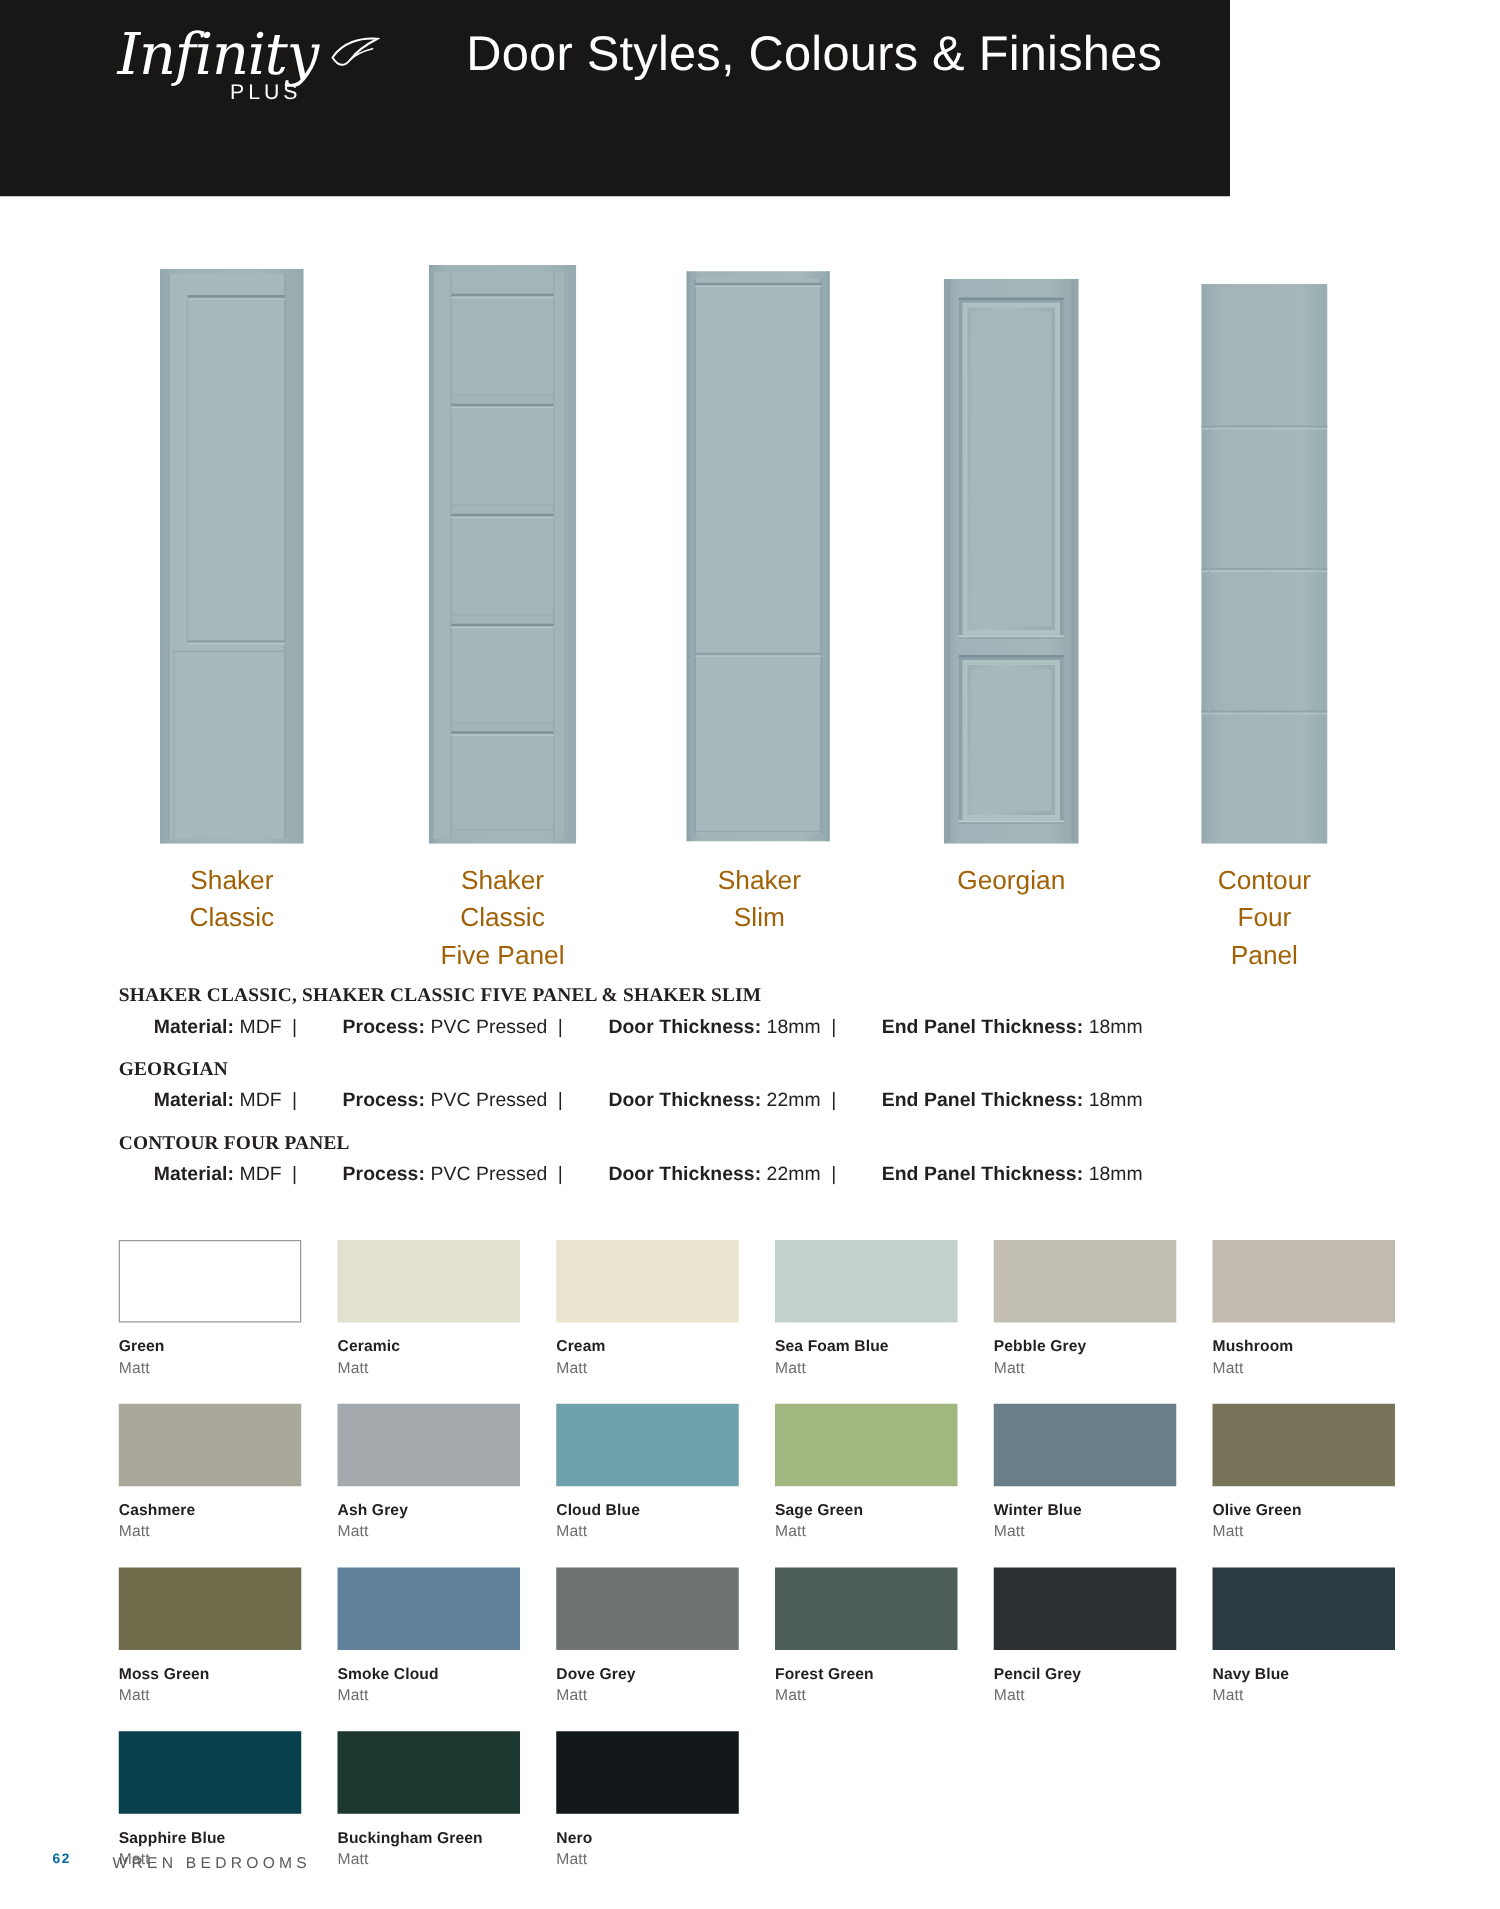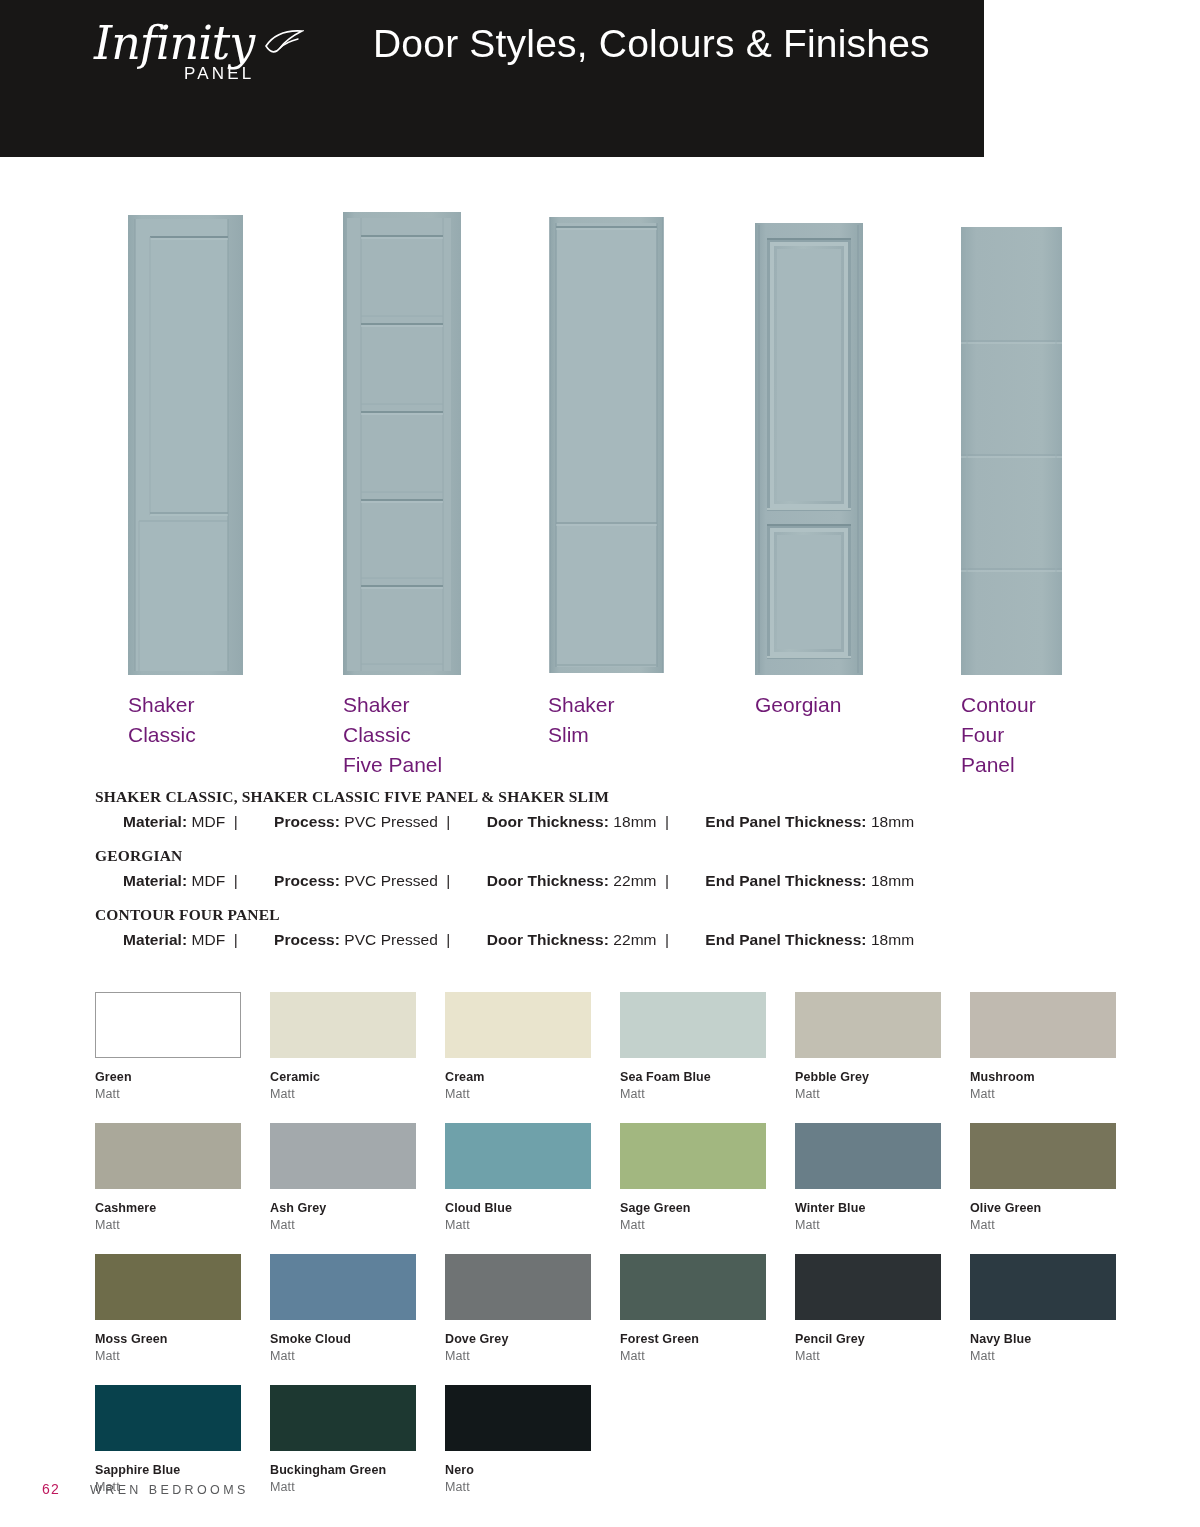--- a/index.html
+++ b/index.html
@@ -79,24 +79,25 @@
   .door-cell {
     position: absolute;
     top: 0;
     height: 470px;
   }
   .door-img { position: absolute; bottom: 0; }
   .door-caption {
     position: absolute;
     top: 485px;
     width: 100%;
+    text-align: center;
     font-family: "Liberation Sans", sans-serif;
     font-size: 21px;
     font-weight: 300;
-    color: #701a75;
+    color: #a16207;
     line-height: 1.42;
   }
 
   
   .specs {
     position: absolute;
     left: 95px; top: 788px;
     width: 900px;
   }
   .spec-group { margin-bottom: 16px; }
@@ -156,44 +157,44 @@
   
   .footer {
     position: absolute;
     left: 0; bottom: 22px;
     width: 1200px; height: 24px;
   }
   .footer-page {
     position: absolute;
     left: 42px; top: 0;
     font-family: "Liberation Sans", sans-serif;
-    font-size: 14px;
-    font-weight: 400;
-    color: #be185d;
+    font-size: 11px;
+    font-weight: 700;
+    color: #0369a1;
     letter-spacing: 1.2px;
   }
   .footer-brand {
     position: absolute;
     left: 90px; top: 2px;
     font-family: "Liberation Sans", sans-serif;
     font-size: 12.5px;
     font-weight: 400;
     color: #58595b;
     letter-spacing: 3.4px;
   }
 </style>
 </head>
 <body>
 
 <div class="page">
 
   <div class="header">
     <div class="logo-wrap">
       <div class="logo-script">Infinity</div>
-      <div class="logo-plus">PANEL</div>
+      <div class="logo-plus">PLUS</div>
       <svg class="logo-bird" viewBox="0 0 40 30">
         <path d="M2 18 C10 6, 24 2, 38 3 C30 7, 22 12, 16 20 C12 25, 7 26, 2 18 Z" fill="none" stroke="#ffffff" stroke-width="1.6" stroke-linecap="round"></path>
         <path d="M16 20 C20 16, 26 13, 34 11" fill="none" stroke="#ffffff" stroke-width="1.4" stroke-linecap="round"></path>
       </svg>
     </div>
     <div class="header-title">Door Styles, Colours &amp; Finishes</div>
   </div>
 
   <div class="doors">
 

